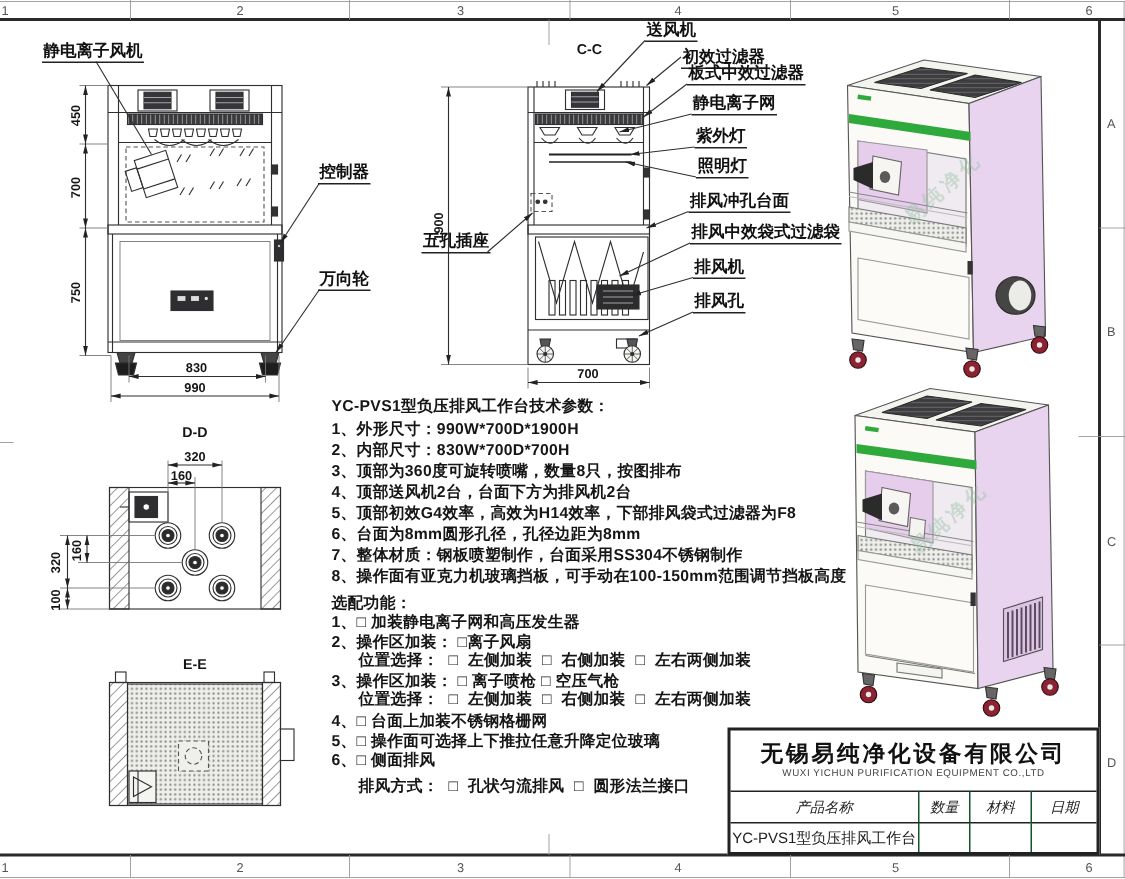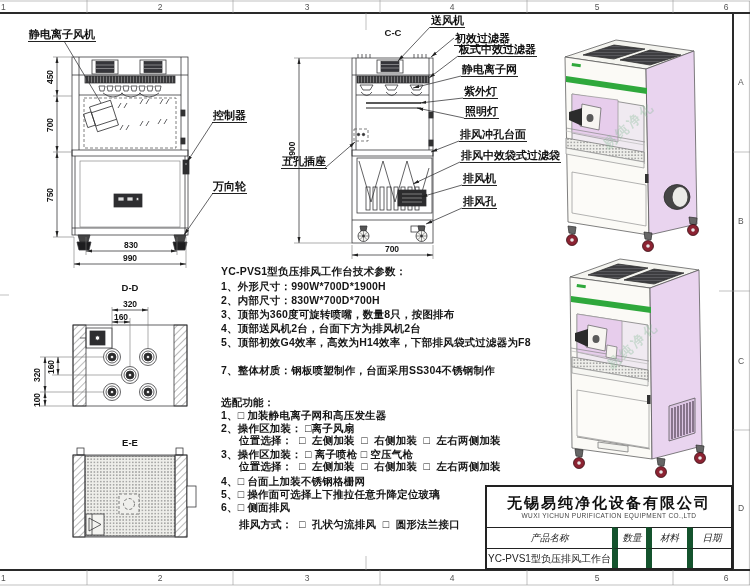--- a/index.html
+++ b/index.html
@@ -28,21 +28,21 @@
   
   .tblock{position:absolute;left:485px;top:485px;width:248px;height:85px;border:2px solid #222;
           box-sizing:border-box;display:grid;grid-template-columns:125px 34px 41px 44px;
           grid-template-rows:40px 21px 20px;background:#fff;}
   .tb-company{grid-column:1/5;display:flex;flex-direction:column;align-items:center;justify-content:center;}
   .tb-cn{font-family:"Liberation Serif",serif;font-size:15px;font-weight:bold;color:#111;
          letter-spacing:2px;line-height:17px;}
   .tb-en{font-size:6.5px;color:#444;letter-spacing:.4px;line-height:8px;}
   .tb-cell{border-top:1px solid #222;display:flex;align-items:center;justify-content:center;
            font-size:9.5px;color:#222;white-space:nowrap;overflow:hidden;}
-  .tb-cell.bl{border-left:6px solid #14532d;}
+  .tb-cell.bl{border-left:1px solid #14532d;}
   .tb-h{font-style:italic;}
   .tb-v1{font-weight:normal;font-size:10px;}
 </style>
 </head>
 <body>
 
 <div id="canvas">
 
 <svg id="art" width="750" height="586" viewBox="0 0 750 586">
   <defs>
@@ -461,21 +461,23 @@
 <div class="lbl" style="left:460px;top:150px">排风中效袋式过滤袋</div>
 <div class="lbl" style="left:462px;top:173px">排风机</div>
 <div class="lbl" style="left:462px;top:196px">排风孔</div>
 
 <div class="sp" style="top:265px">YC-PVS1型负压排风工作台技术参数：</div>
 <div class="sp" style="top:280px">1、外形尺寸：990W*700D*1900H</div>
 <div class="sp" style="top:294px">2、内部尺寸：830W*700D*700H</div>
 <div class="sp" style="top:308px">3、顶部为360度可旋转喷嘴，数量8只，按图排布</div>
 <div class="sp" style="top:322px">4、顶部送风机2台，台面下方为排风机2台</div>
 <div class="sp" style="top:336px">5、顶部初效G4效率，高效为H14效率，下部排风袋式过滤器为F8</div>
+<div class="sp" style="top:350px">6、台面为8mm圆形孔径，孔径边距为8mm</div>
 <div class="sp" style="top:364px">7、整体材质：钢板喷塑制作，台面采用SS304不锈钢制作</div>
+<div class="sp" style="top:378px">8、操作面有亚克力机玻璃挡板，可手动在100-150mm范围调节挡板高度</div>
 <div class="sp" style="top:396px">选配功能：</div>
 <div class="sp" style="top:409px">1、□ 加装静电离子网和高压发生器</div>
 <div class="sp" style="top:422px">2、操作区加装： □离子风扇</div>
 <div class="sp ind" style="top:435px">位置选择： □ 左侧加装  □ 右侧加装  □ 左右两侧加装</div>
 <div class="sp" style="top:448px">3、操作区加装： □ 离子喷枪  □ 空压气枪</div>
 <div class="sp ind" style="top:461px">位置选择： □ 左侧加装  □ 右侧加装  □ 左右两侧加装</div>
 <div class="sp" style="top:475px">4、□ 台面上加装不锈钢格栅网</div>
 <div class="sp" style="top:488px">5、□ 操作面可选择上下推拉任意升降定位玻璃</div>
 <div class="sp" style="top:501px">6、□ 侧面排风</div>
 <div class="sp ind" style="top:519px">排风方式： □ 孔状匀流排风  □ 圆形法兰接口</div>

